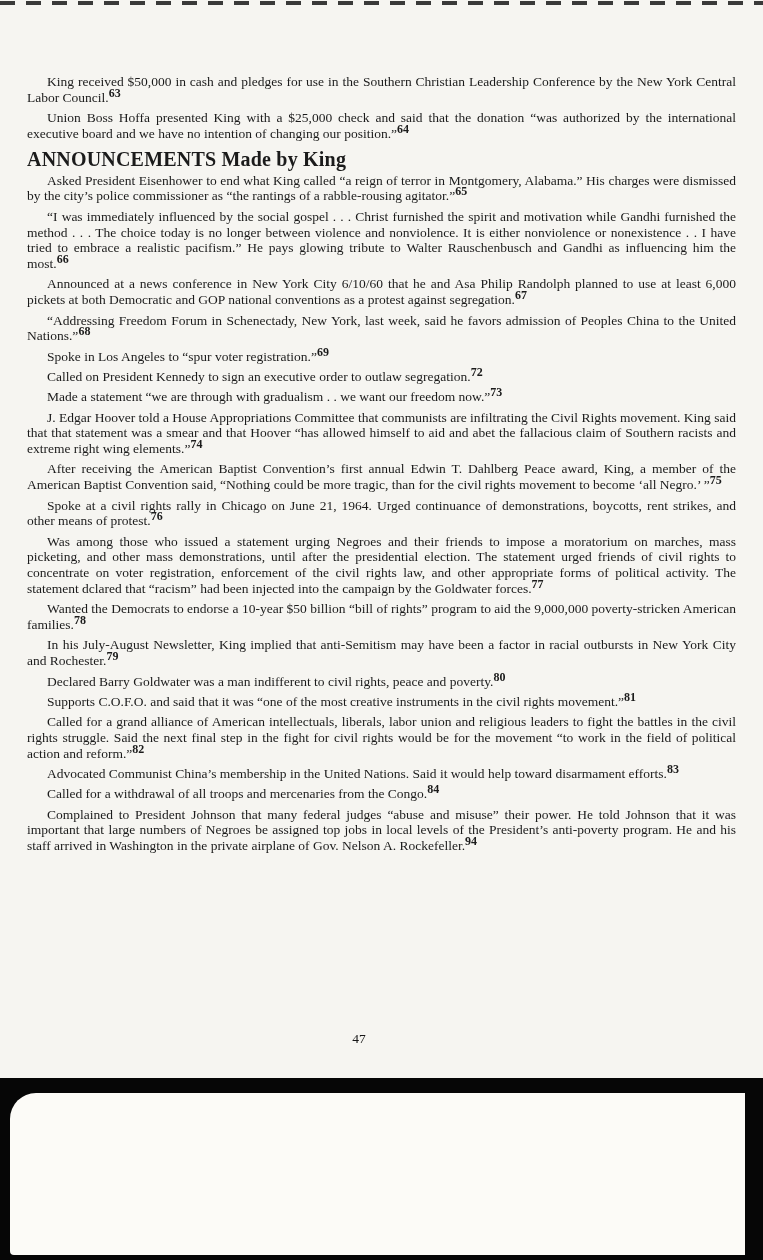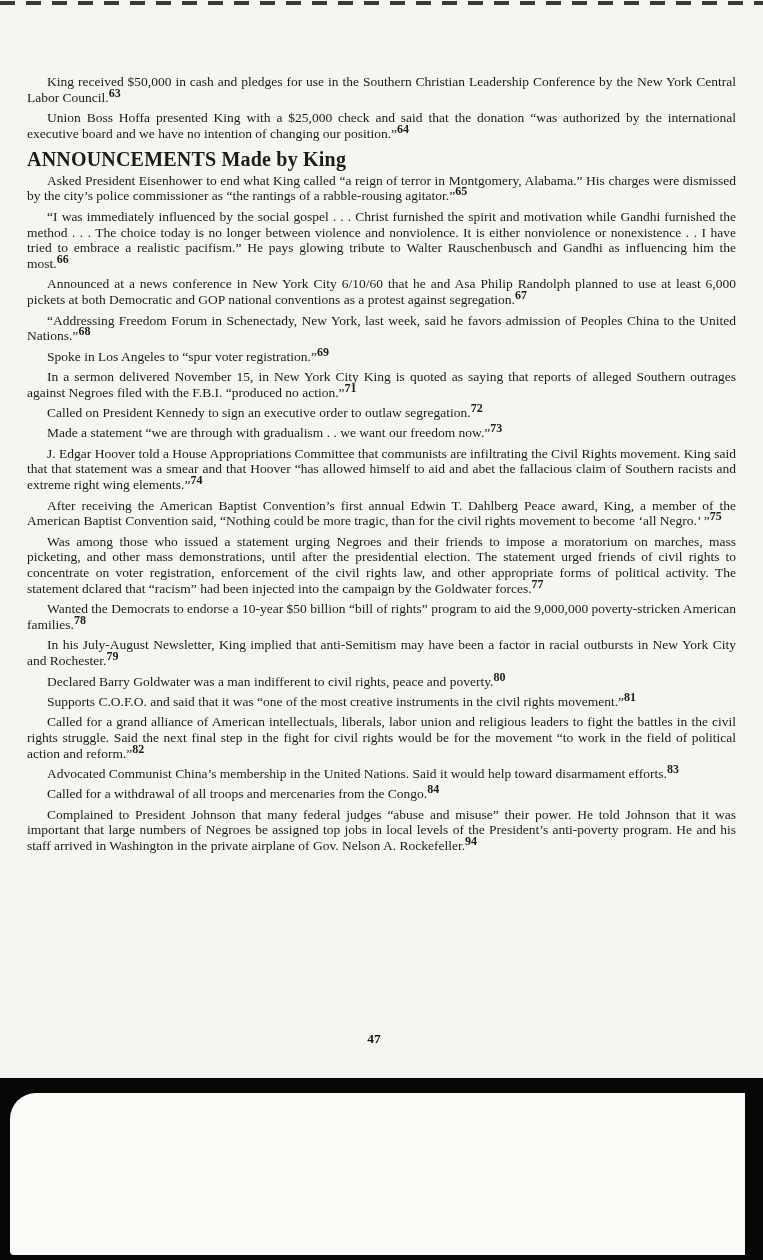--- a/index.html
+++ b/index.html
@@ -49,23 +49,22 @@
     vertical-align: super;
     font-weight: bold;
   }
   .page-number {
     position: absolute;
     top: 1031px;
     left: 0;
     width: 718px;
     text-align: center;
     font-size: 13.5px;
-    font-weight: bold;
+    font-weight: normal;
     color: #161616;
-    margin-left: 15px;
   }
   .black-band {
     position: absolute;
     left: 0;
     top: 1078px;
     width: 763px;
     height: 182px;
     background: #060606;
   }
   .page-corner {
@@ -86,25 +85,25 @@
 
 <div class="doc">
     <p class="para"><span>King received </span><span class="bold">$50,000</span><span> in cash and pledges for use in the Southern Christian Leadership Conference by the New York Central Labor Council.</span><sup class="fn">63</sup></p>
     <p class="para"><span>Union Boss Hoffa presented King with a </span><span class="bold">$25,000</span><span> check and said that the donation “was authorized by the international executive board and we have no intention of changing our position.”</span><sup class="fn">64</sup></p>
     <h2 class="heading">ANNOUNCEMENTS Made by King</h2>
     <p class="para"><span>Asked President Eisenhower to end what King called “a reign of terror in Montgomery, Alabama.” His charges were dismissed by the city’s police commissioner as “the rantings of a rabble-rousing agitator.”</span><sup class="fn">65</sup></p>
     <p class="para"><span>“I was immediately influenced by the social gospel . . . Christ furnished the spirit and motivation while Gandhi furnished the method . . . The choice today is no longer between violence and nonviolence. It is either nonviolence or nonexistence . . I have tried to embrace a realistic pacifism.” He pays glowing tribute to Walter Rauschenbusch and Gandhi as influencing him the most.</span><sup class="fn">66</sup></p>
     <p class="para"><span>Announced at a news conference in New York City </span><span class="bold">6/10/60</span><span> that he and Asa Philip Randolph planned to use at least 6,000 pickets at both Democratic and GOP national conventions as a protest against segregation.</span><sup class="fn">67</sup></p>
     <p class="para"><span>“Addressing Freedom Forum in Schenectady, New York, last week, said he favors admission of Peoples China to the United Nations.”</span><sup class="fn">68</sup></p>
     <p class="para"><span>Spoke in Los Angeles to “spur voter registration.”</span><sup class="fn">69</sup></p>
-    <p class="para"><span>In a sermon delivered November 15, in New York City King is quoted as saying that reports of alleged Southern outrages against Negroes filed with the F.B.I. “produced no action.”</span><sup class="fn">71</sup></p>
     <p class="para"><span>Called on President Kennedy to sign an executive order to outlaw segregation.</span><sup class="fn">72</sup></p>
     <p class="para"><span>Made a statement “we are through with gradualism . . we want our freedom now.”</span><sup class="fn">73</sup></p>
     <p class="para"><span>J. Edgar Hoover told a House Appropriations Committee that communists are infiltrating the Civil Rights movement. King said that that statement was a smear and that Hoover “has allowed himself to aid and abet the fallacious claim of Southern racists and extreme right wing elements.”</span><sup class="fn">74</sup></p>
     <p class="para"><span>After receiving the American Baptist Convention’s first annual Edwin T. Dahlberg Peace award, King, a member of the American Baptist Convention said, “Nothing could be more tragic, than for the civil rights movement to become ‘all Negro.’ ”</span><sup class="fn">75</sup></p>
+    <p class="para"><span>Spoke at a civil rights rally in Chicago on June 21, 1964. Urged continuance of demonstrations, boycotts, rent strikes, and other means of protest.</span><sup class="fn">76</sup></p>
     <p class="para"><span>Was among those who issued a statement urging Negroes and their friends to impose a moratorium on marches, mass picketing, and other mass demonstrations, until after the presidential election. The statement urged friends of civil rights to concentrate on voter registration, enforcement of the civil rights law, and other appropriate forms of political activity. The statement dclared that “racism” had been injected into the campaign by the Goldwater forces.</span><sup class="fn">77</sup></p>
     <p class="para"><span>Wanted the Democrats to endorse a 10-year $50 billion “bill of rights” program to aid the 9,000,000 poverty-stricken American families.</span><sup class="fn">78</sup></p>
     <p class="para"><span>In his July-August Newsletter, King implied that anti-Semitism may have been a factor in racial outbursts in New York City and Rochester.</span><sup class="fn">79</sup></p>
     <p class="para"><span>Declared Barry Goldwater was a man indifferent to civil rights, peace and poverty.</span><sup class="fn">80</sup></p>
     <p class="para"><span>Supports C.O.F.O. and said that it was “one of the most creative instruments in the civil rights movement.”</span><sup class="fn">81</sup></p>
     <p class="para"><span>Called for a grand alliance of American intellectuals, liberals, labor union and religious leaders to fight the battles in the civil rights struggle. Said the next final step in the fight for civil rights would be for the movement “to work in the field of political action and reform.”</span><sup class="fn">82</sup></p>
     <p class="para"><span>Advocated Communist China’s membership in the United Nations. Said it would help toward disarmament efforts.</span><sup class="fn">83</sup></p>
     <p class="para"><span>Called for a withdrawal of all troops and mercenaries from the Congo.</span><sup class="fn">84</sup></p>
     <p class="para"><span>Complained to President Johnson that many federal judges “abuse and misuse” their power. He told Johnson that it was important that large numbers of Negroes be assigned top jobs in local levels of the President’s anti-poverty program. He and his staff arrived in Washington in the private airplane of Gov. Nelson A. Rockefeller.</span><sup class="fn">94</sup></p>
   </div>

